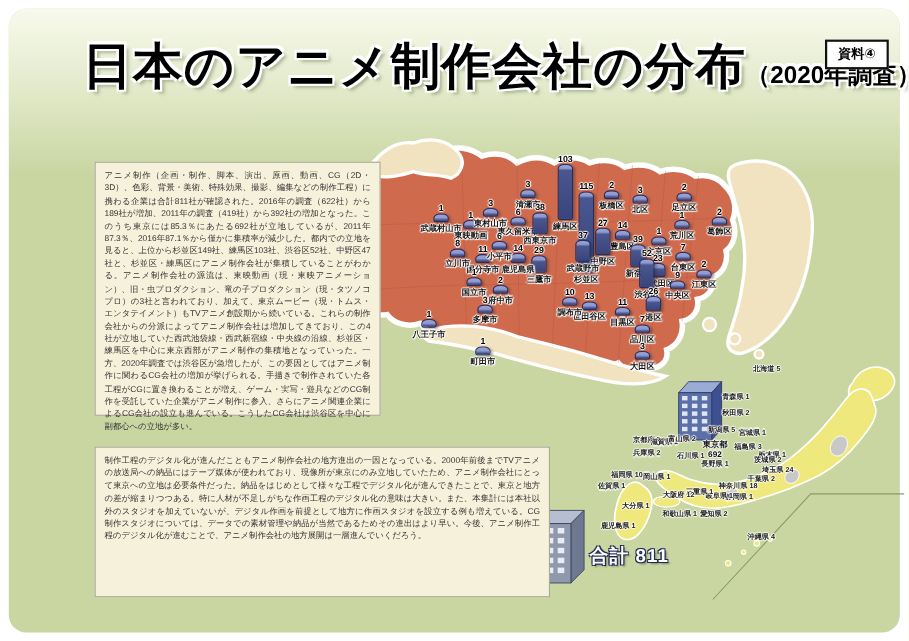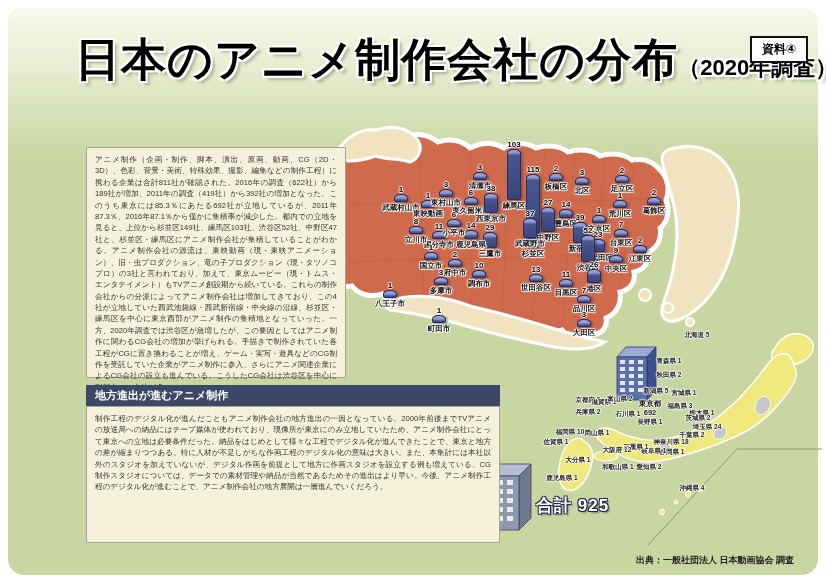--- a/index.html
+++ b/index.html
@@ -275,21 +275,21 @@
       <div class="bar-col" style="left: 552px; top: 294px;">
         <div class="bar-num">3</div>
         <div class="bar" style="height: 6px;"></div>
         <div class="bar-label">大田区</div>
       </div>
       <div class="bar-col" style="left: 504px; top: 249px; align-items: center;">
         <div class="bar-num">13</div>
         <div class="bar" style="height: 6px;"></div>
         <div class="bar-label">世田谷区</div>
       </div>
-      <div class="bar-col" style="left: 447px; top: 245px;">
+      <div class="bar-col" style="left: 486px; top: 245px;">
         <div class="bar-num">10</div>
         <div class="bar" style="height: 6px;"></div>
         <div class="bar-label">調布市</div>
       </div>
       <div class="bar-col" style="left: 458px; top: 207px;">
         <div class="bar-num">29</div>
         <div class="bar" style="height: 14px;"></div>
         <div class="bar-label">三鷹市</div>
       </div>
       <div class="bar-col" style="left: 498px; top: 193px;">
@@ -374,25 +374,23 @@
       <div class="pref-label" style="left: 578px; top: 456px;">大分県 1</div>
       <div class="pref-label" style="left: 562px; top: 474px;">鹿児島県 1</div>
       <div class="pref-label" style="left: 692px; top: 484px;">沖縄県 4</div>
     </div>
 
   <div id="title"><span>日本のアニメ制作会社の分布</span><span class="suffix">（2020年調査）</span></div>
   <div id="doc-badge">資料④</div>
 
   <div id="sec1-body" class="sec-body">アニメ制作（企画・制作、脚本、演出、原画、動画、CG（2D・3D）、色彩、背景・美術、特殊効果、撮影、編集などの制作工程）に携わる企業は合計811社が確認された。2016年の調査（622社）から189社が増加、2011年の調査（419社）から392社の増加となった。このうち東京には85.3％にあたる692社が立地しているが、2011年87.3％、2016年87.1％から僅かに集積率が減少した。都内での立地を見ると、上位から杉並区149社、練馬区103社、渋谷区52社、中野区47社と、杉並区・練馬区にアニメ制作会社が集積していることがわかる。アニメ制作会社の源流は、東映動画（現・東映アニメーション）、旧・虫プロダクション、竜の子プロダクション（現・タツノコプロ）の3社と言われており、加えて、東京ムービー（現・トムス・エンタテイメント）もTVアニメ創設期から続いている。これらの制作会社からの分派によってアニメ制作会社は増加してきており、この4社が立地していた西武池袋線・西武新宿線・中央線の沿線、杉並区・練馬区を中心に東京西部がアニメ制作の集積地となっていった。一方、2020年調査では渋谷区が急増したが、この要因としてはアニメ制作に関わるCG会社の増加が挙げられる。手描きで制作されていた各工程がCGに置き換わることが増え、ゲーム・実写・遊具などのCG制作を受託していた企業がアニメ制作に参入、さらにアニメ関連企業によるCG会社の設立も進んでいる。こうしたCG会社は渋谷区を中心に副都心への立地が多い。</div>
 
-  <div id="sec2-head" class="sec-head">地方進出が進むアニメ制作</div>
   <div id="sec2-body" class="sec-body">
     <p>制作工程のデジタル化が進んだこともアニメ制作会社の地方進出の一因となっている。2000年前後までTVアニメの放送局への納品にはテープ媒体が使われており、現像所が東京にのみ立地していたため、アニメ制作会社にとって東京への立地は必要条件だった。納品をはじめとして様々な工程でデジタル化が進んできたことで、東京と地方の差が縮まりつつある。特に人材が不足しがちな作画工程のデジタル化の意味は大きい。また、本集計には本社以外のスタジオを加えていないが、デジタル作画を前提として地方に作画スタジオを設立する例も増えている。CG制作スタジオについては、データでの素材管理や納品が当然であるためその進出はより早い。今後、アニメ制作工程のデジタル化が進むことで、アニメ制作会社の地方展開は一層進んでいくだろう。</p>
   </div>
 
   <div id="tokyo-pref-label">
     <div>東京都</div>
     <div>692</div>
   </div>
-  <div id="total-badge">合計 925</div>
-
-  <div id="source">出典：一般社団法人 日本動画協会 調査</div>
+  <div id="total-badge">合計 811</div>
+
 </div>
 
 </body></html>

